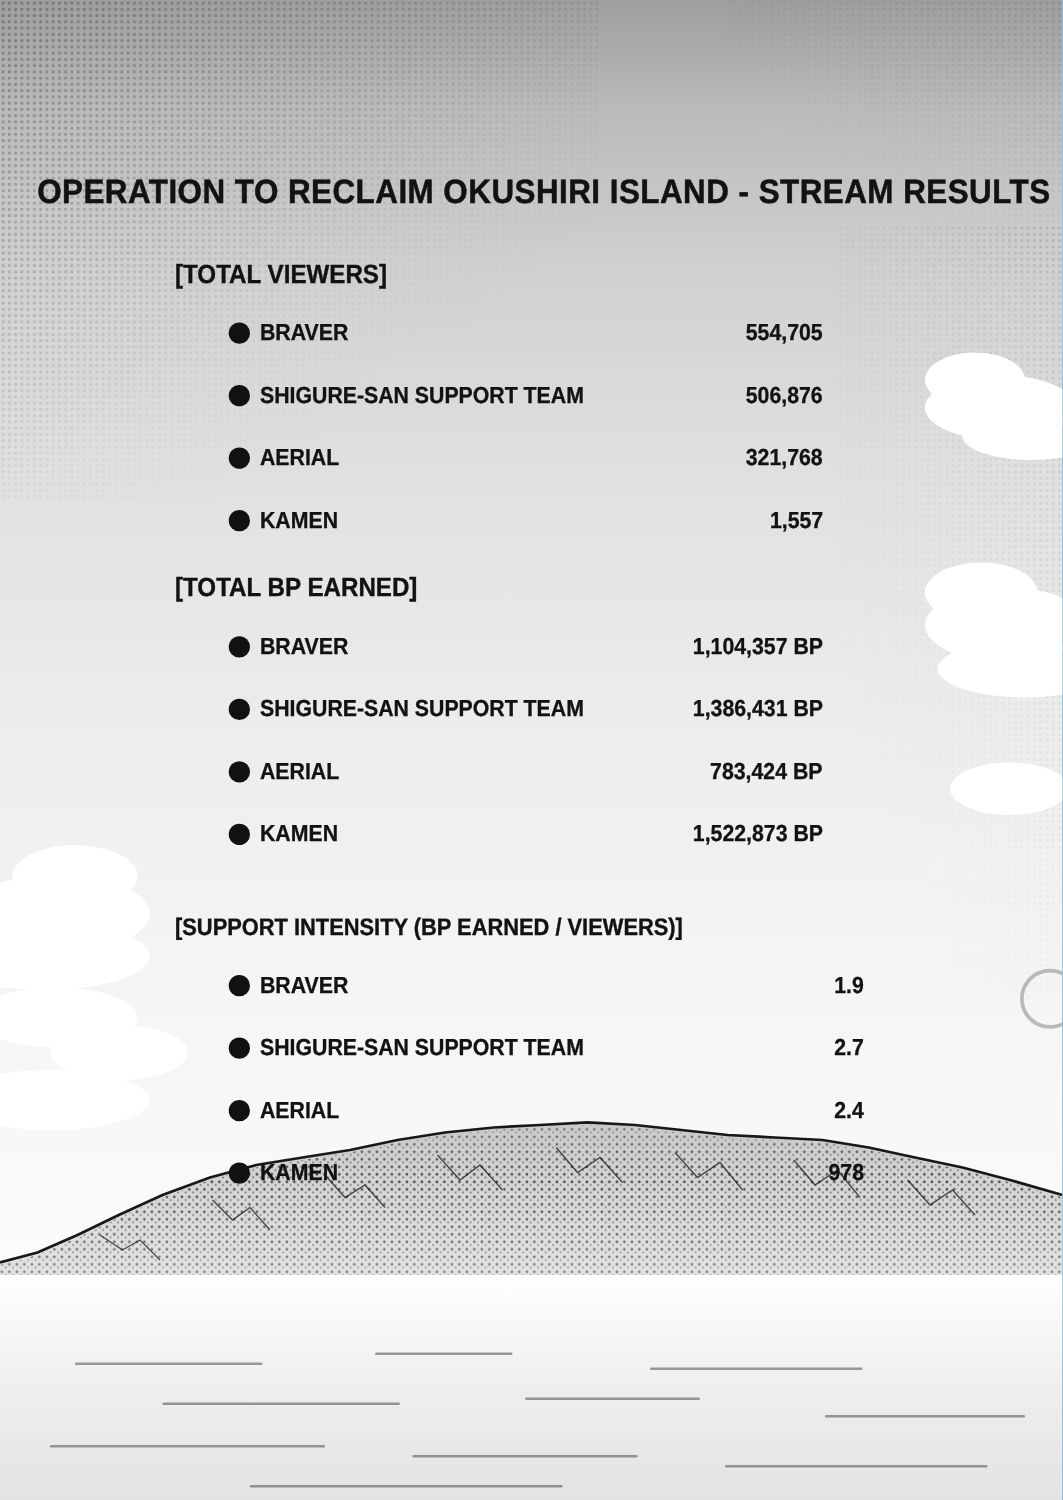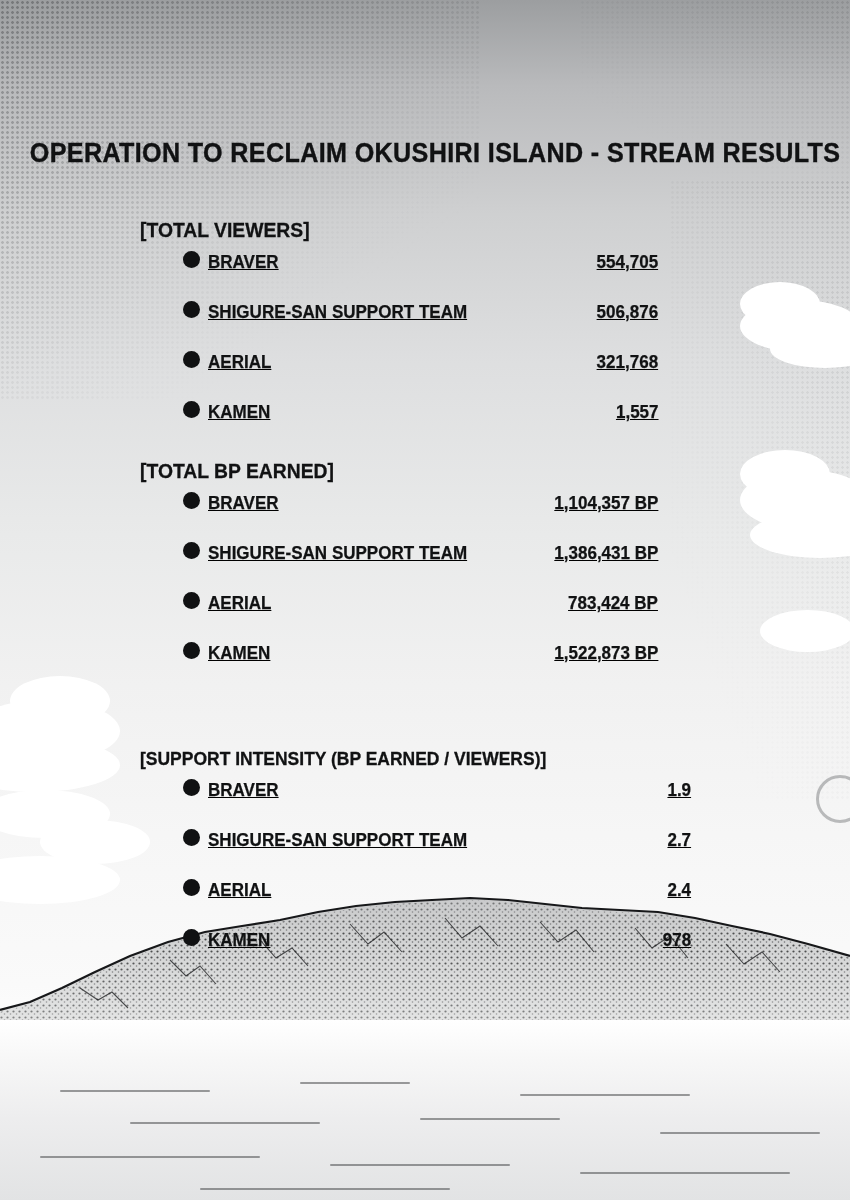--- a/index.html
+++ b/index.html
@@ -141,23 +141,22 @@
     transform-origin: left center;
     -webkit-text-stroke: 0.3px #111213;
     white-space: nowrap;
     margin-bottom: 9px;
   }
   .rows {
     margin-left: 43px;
   }
   .row {
     display: flex;
-    align-items: flex-start;
+    align-items: center;
     height: 50px;
-    text-decoration: underline;
   }
   .bullet {
     width: 17px;
     height: 17px;
     background: #101112;
     border-radius: 50%;
     flex: 0 0 auto;
     margin-right: 8px;
   }
   .row-label {
@@ -178,23 +177,23 @@
     transform-origin: right center;
     -webkit-text-stroke: 0.25px #111213;
     white-space: nowrap;
   }
 
   
   #section-viewers .row-value { padding-right: 78px; }
   #section-bp .row-value { padding-right: 78px; }
   #section-intensity .row-value { padding-right: 42px; }
 
-  #section-viewers { top: 218px; }
+  #section-viewers { top: 208px; }
   #section-bp { top: 459px; }
-  #section-intensity { top: 748px; }
+  #section-intensity { top: 732px; }
 
   #section-intensity .section-title { font-size: 19px; }
 </style>
 </head>
 <body>
 
 <div id="page">
 
   <div class="bg-layer">
     <div class="sky"></div>

